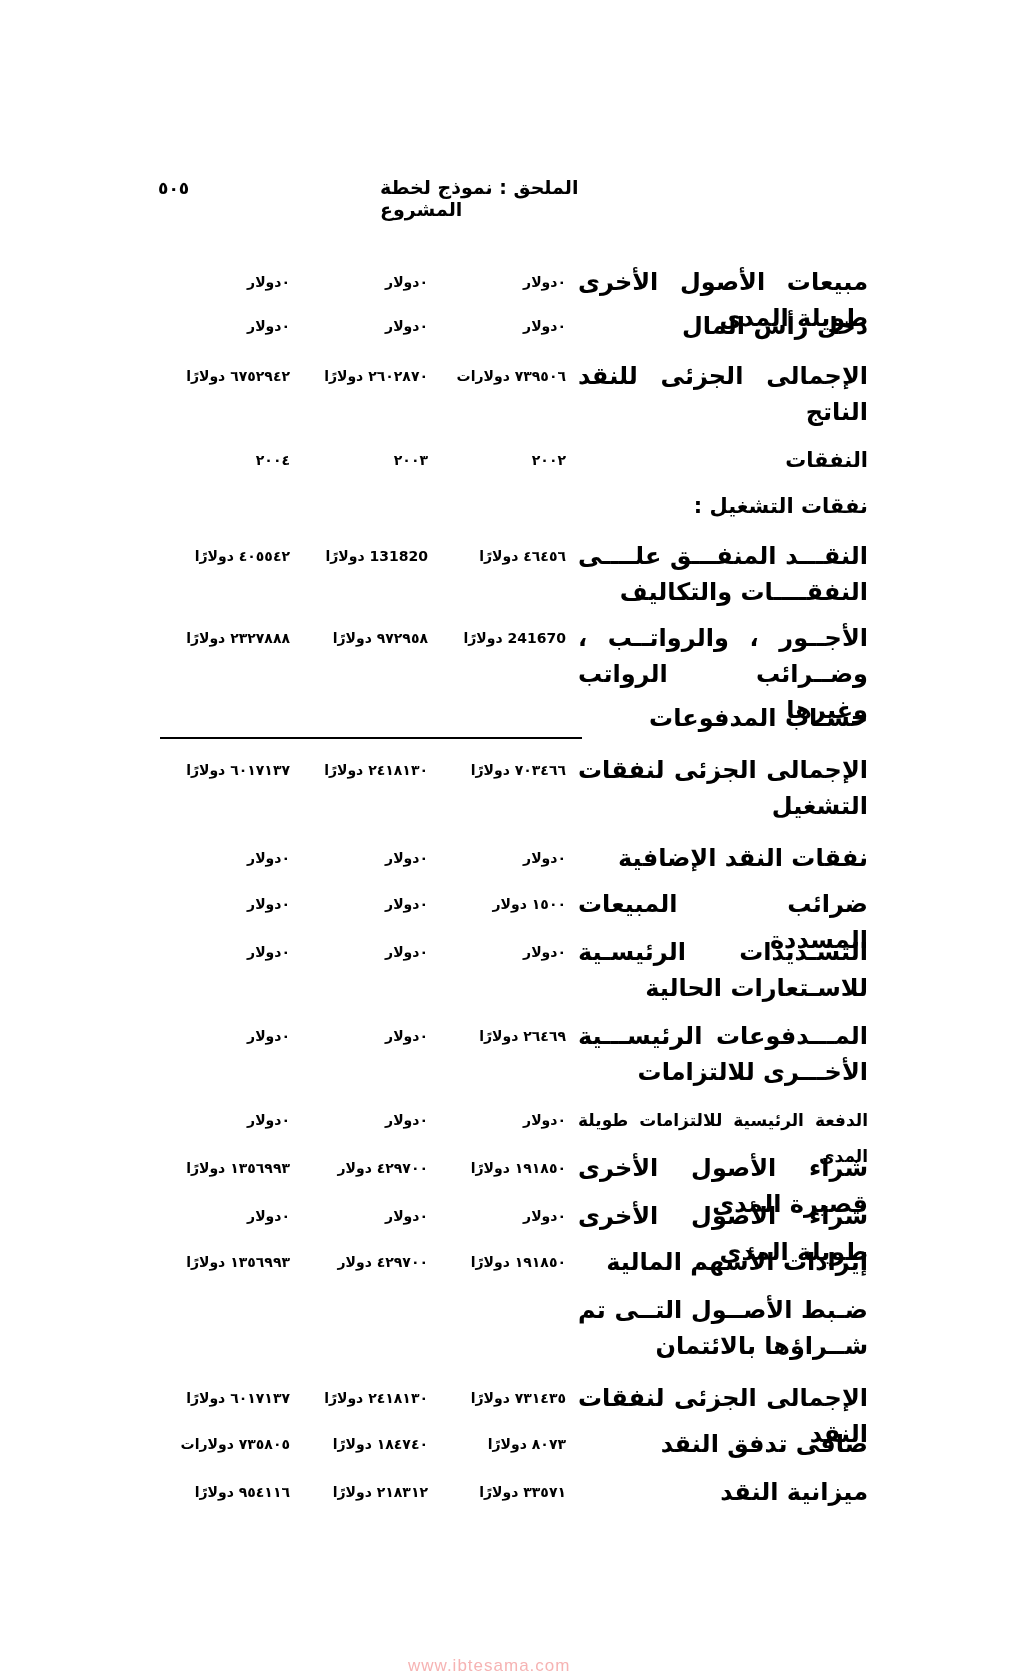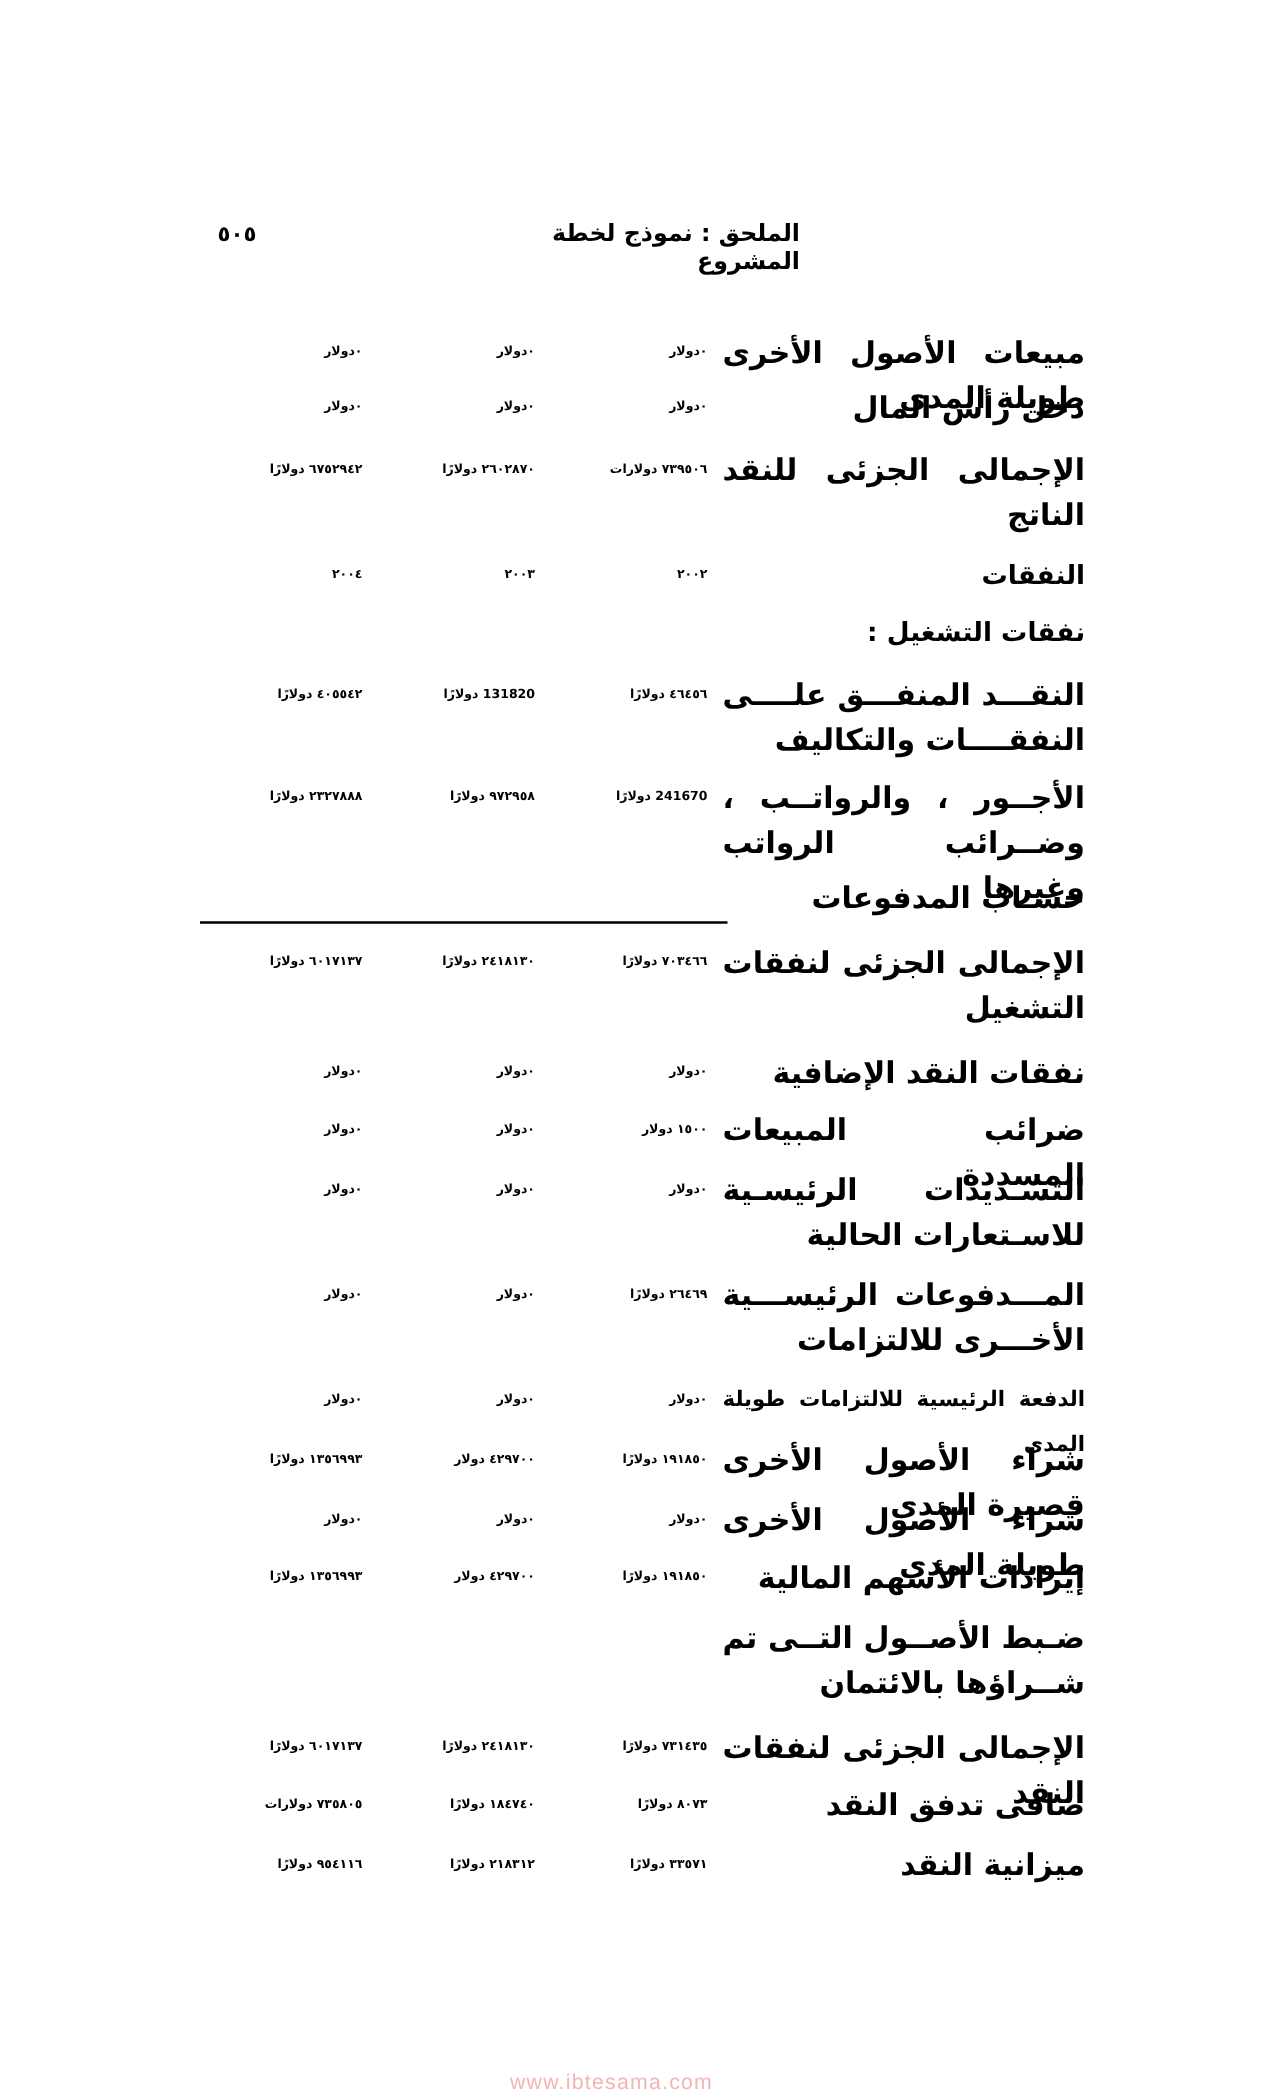--- a/index.html
+++ b/index.html
@@ -3,35 +3,34 @@
 <meta charset="utf-8">
 <style>
   html, body { margin: 0; padding: 0; background: #ffffff; }
   body {
     width: 1020px; height: 1680px; position: relative; overflow: hidden;
     font-family: "DejaVu Sans", sans-serif; color: #000;
   }
   .page-number {
     position: absolute; left: 158px; top: 178px; font-size: 17px; font-weight: bold;
     direction: rtl;
-    margin-left: 16px;
   }
   .running-head {
-    position: absolute; left: 380px; width: 260px; top: 176px; text-align: right;
+    position: absolute; left: 380px; width: 260px; top: 176px; text-align: left;
     font-size: 19px; font-weight: bold; direction: rtl;
   }
   .row { position: absolute; left: 0; width: 1020px; direction: rtl; }
   .label {
     position: absolute; right: 152px; width: 290px; text-align: justify;
     font-size: 24px; font-weight: bold; line-height: 36px; direction: rtl;
   }
   .label.plain { font-weight: bold; }
   .label.head { font-size: 21px; font-weight: bold; }
   .cell {
-    position: absolute; font-size: 10px; font-weight: bold; line-height: 36px;
+    position: absolute; font-size: 14px; font-weight: bold; line-height: 36px;
     white-space: nowrap; direction: rtl; text-align: left;
   }
   .c2002 { right: 454px; }
   .c2003 { right: 592px; }
   .c2004 { right: 730px; }
   .rule {
     position: absolute; left: 160px; width: 422px; top: 737px; height: 2px; background: #000;
   }
   .watermark {
     position: absolute; left: 408px; top: 1656px; font-family: Liberation Sans, sans-serif;

